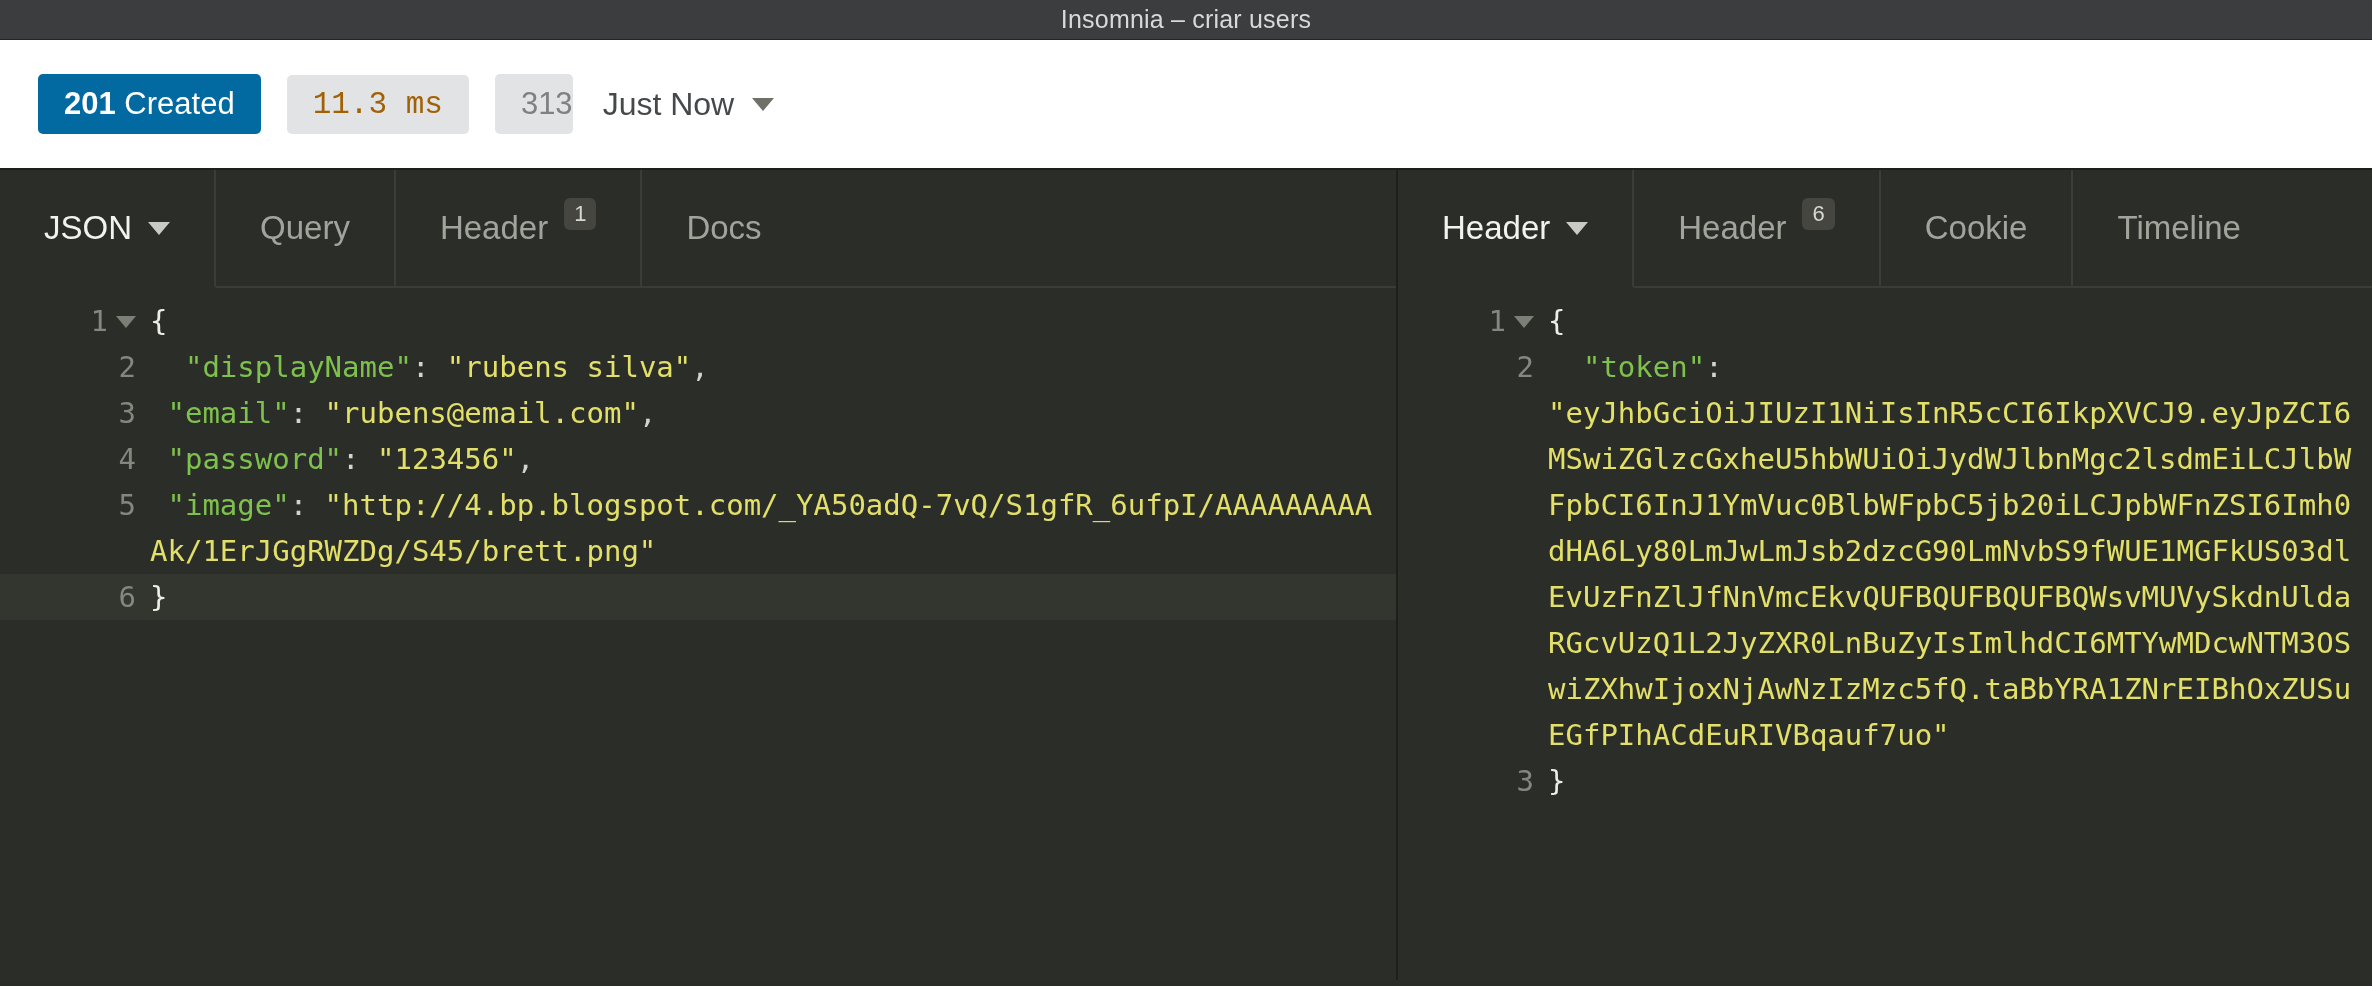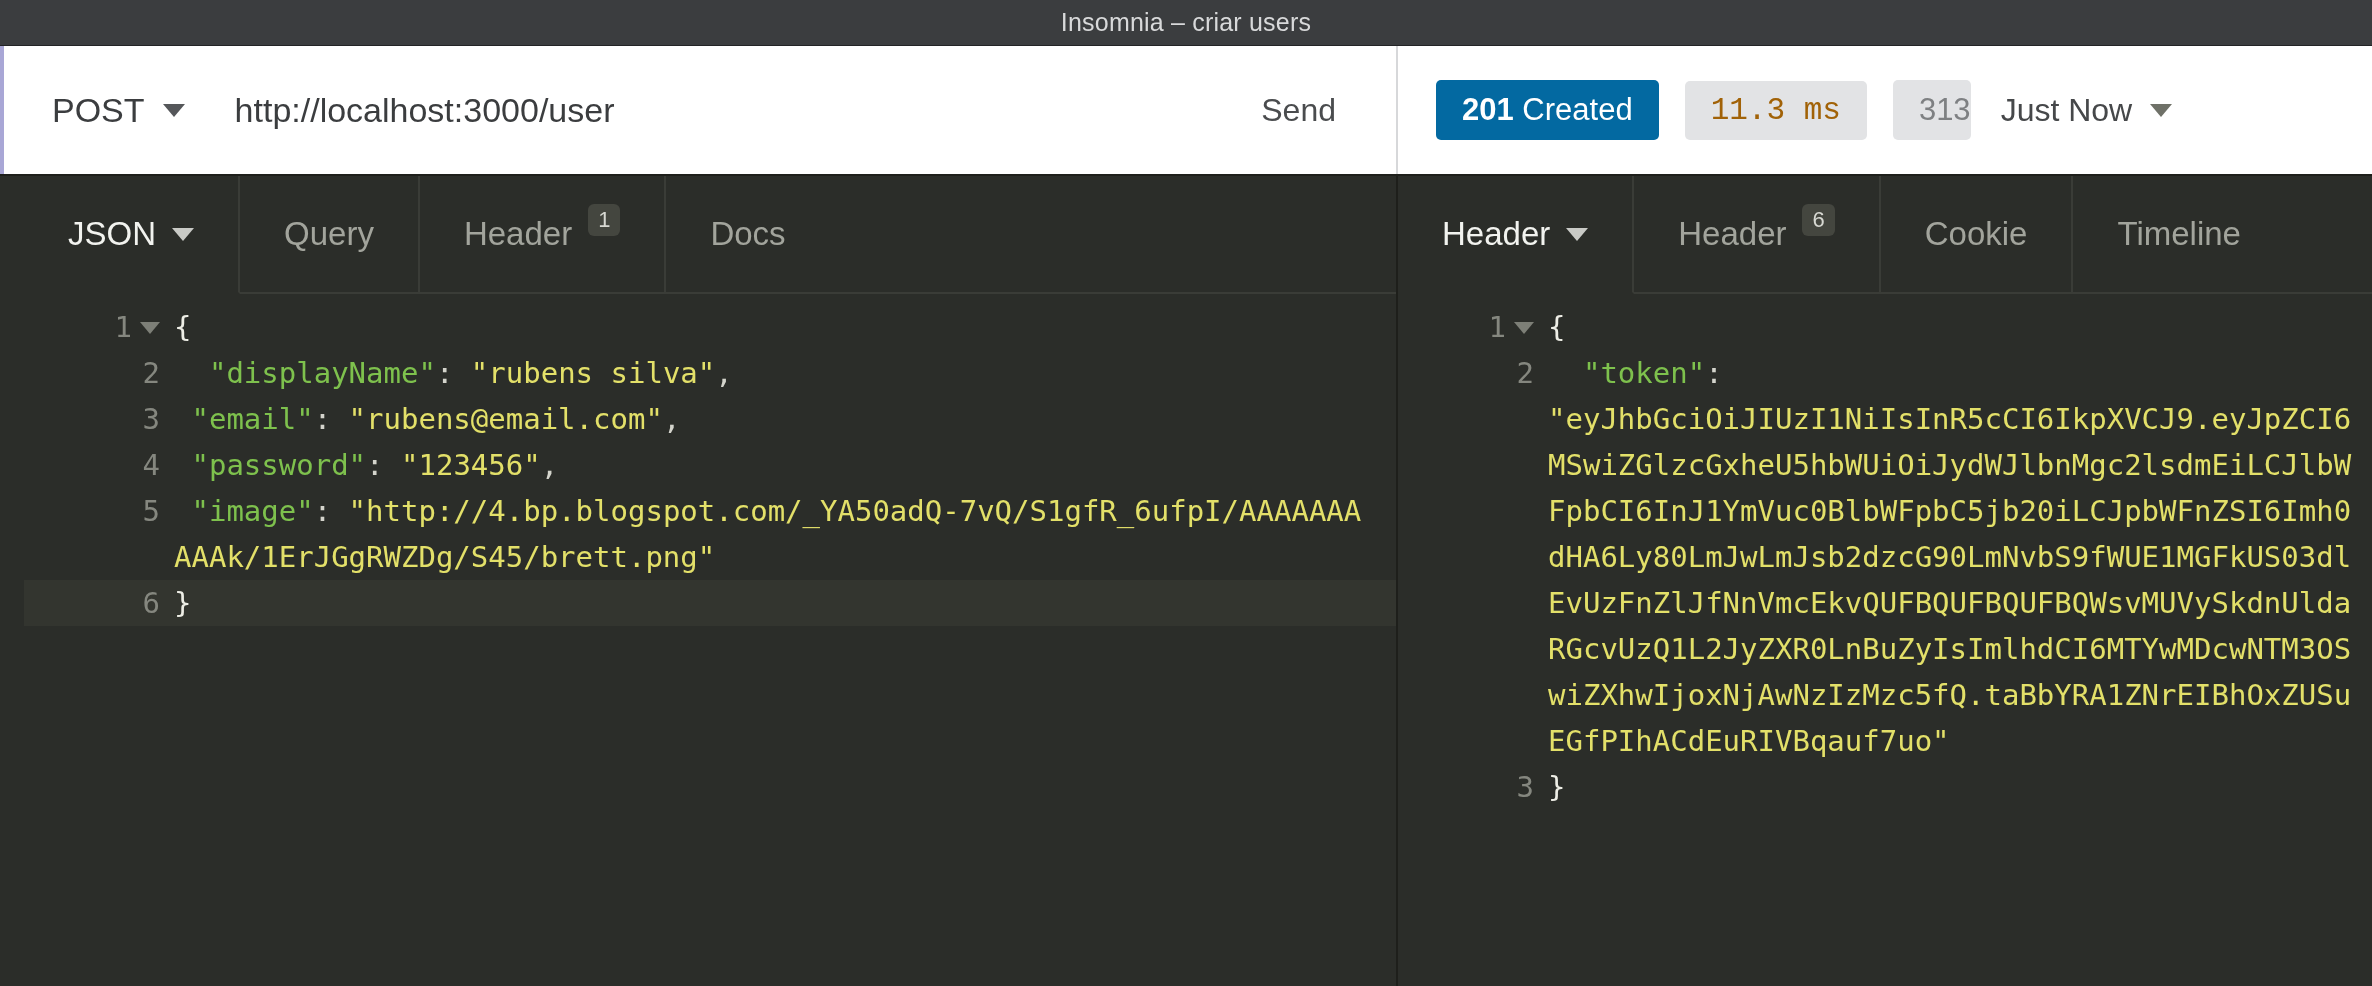--- a/index.html
+++ b/index.html
@@ -6,21 +6,21 @@
   html, body {
     width: 2372px;
     height: 986px;
     overflow: hidden;
     background: #2a2c28;
     font-family: "Liberation Sans", sans-serif;
   }
 
   
   .titlebar {
-    height: 46px;
+    height: 40px;
     background: #3b3d3f;
     color: #d8d9da;
     display: flex;
     align-items: center;
     justify-content: center;
     font-size: 25px;
     letter-spacing: .2px;
     border-bottom: 1px solid #232426;
     position: relative;
     z-index: 5;
@@ -122,21 +122,20 @@
 
   
   .panes { display: flex; height: calc(986px - 46px - 130px); }
   .pane-request {
     width: 1398px;
     border-right: 2px solid #1e1f1b;
     display: flex;
     flex-direction: column;
     background: #2b2d29;
     overflow: hidden;
-    padding-left: 24px;
   }
   .pane-response {
     flex: 1;
     display: flex;
     flex-direction: column;
     background: #2b2d29;
     overflow: hidden;
   }
 
   
@@ -229,28 +228,20 @@
 </style>
 </head>
 <body>
 
 <div class="titlebar">
   <span>Insomnia – criar users</span>
 </div>
 
 <div class="urlrow">
 
-  <div class="req-url-pane">
-    <div class="method-select">
-      <span>POST</span>
-      <span class="caret"></span>
-    </div>
-    <div class="url-text">http://localhost:3000/user</div>
-    <div class="send-btn">Send</div>
-  </div>
 
   <div class="res-status-pane">
     <div class="pill status">
       <b>201</b>
       <span class="light">Created</span>
     </div>
     <div class="pill time">11.3 ms</div>
     <div class="pill size">313</div>
     <div class="justnow">
       <span>Just Now</span>

